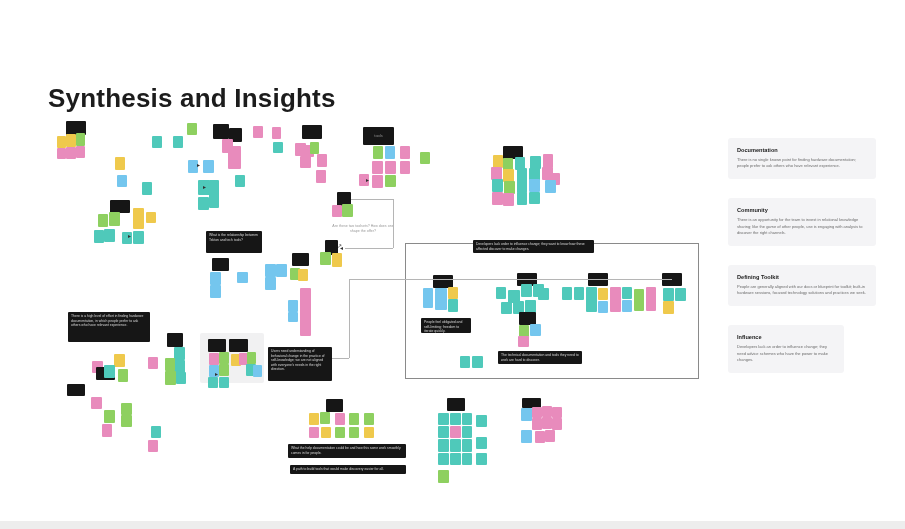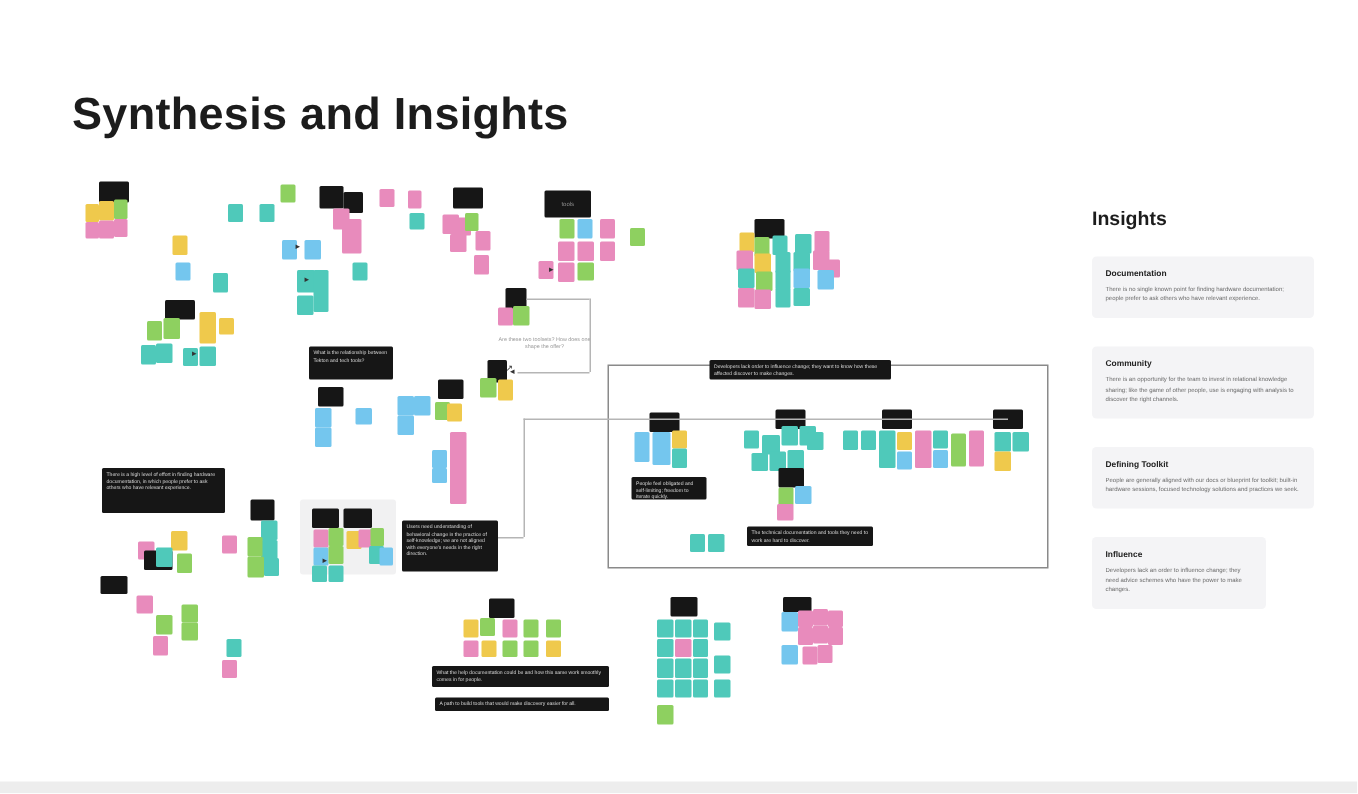--- a/index.html
+++ b/index.html
@@ -1,18 +1,18 @@
 <!DOCTYPE html>
 <html><head>
 <meta charset="utf-8">
 <style>
   html,body{margin:0;padding:0;background:#ffffff;}
   .stage{position:relative;width:905px;height:529px;background:#ffffff;overflow:hidden;
          font-family:"Liberation Sans", sans-serif;}
-  .page-title{position:absolute;left:48px;top:40px;font-size:30px;font-weight:bold;color:#1c1c1c;letter-spacing:.2px;}
+  .page-title{position:absolute;left:48px;top:66px;font-size:26px;font-weight:bold;color:#1c1c1c;letter-spacing:.2px;}
   .note{position:absolute;border-radius:1px;}
   .note.k{background:#161616;}
   .label{position:absolute;background:#161616;color:#d9d9d9;font-size:3.4px;line-height:1.35;
          padding:2px 3px;box-sizing:border-box;overflow:hidden;border-radius:1px;}
   .label.center{display:flex;align-items:center;justify-content:center;color:#8f8f8f;font-size:4px;}
   .gray-note{position:absolute;color:#9a9a9a;font-size:3.6px;line-height:1.4;text-align:center;}
   .line{position:absolute;background:#b5b5b5;}
   .arrow{position:absolute;font-size:6px;color:#333;line-height:1;}
   .cluster-box{position:absolute;border:1px solid #8a8a8a;background:transparent;}
   .gray-panel{position:absolute;background:#f1f1f2;border-radius:2px;}
@@ -253,21 +253,20 @@
       <div class="arrow" style="left: 197px; top: 162px;">▸</div>
       <div class="arrow" style="left: 128px; top: 233px;">▸</div>
       <div class="arrow" style="left: 203px; top: 184px;">▸</div>
       <div class="arrow" style="left: 215px; top: 371px;">▸</div>
       <div class="arrow" style="left: 366px; top: 177px;">▸</div>
       <div class="arrow" style="left: 337px; top: 243px;">↗</div>
       <div class="arrow" style="left: 340px; top: 245px;">◂</div>
     </div>
 
   <div class="insights">
-    <div class="insights-title">Insights</div>
     <div id="insight-cards">
         <div class="card">
           <div class="card-title">Documentation</div>
           <div class="card-body">There is no single known point for finding hardware documentation; people prefer to ask others who have relevant experience.</div>
         </div>
         <div class="card">
           <div class="card-title">Community</div>
           <div class="card-body">There is an opportunity for the team to invest in relational knowledge sharing; like the game of other people, use is engaging with analysis to discover the right channels.</div>
         </div>
         <div class="card">

